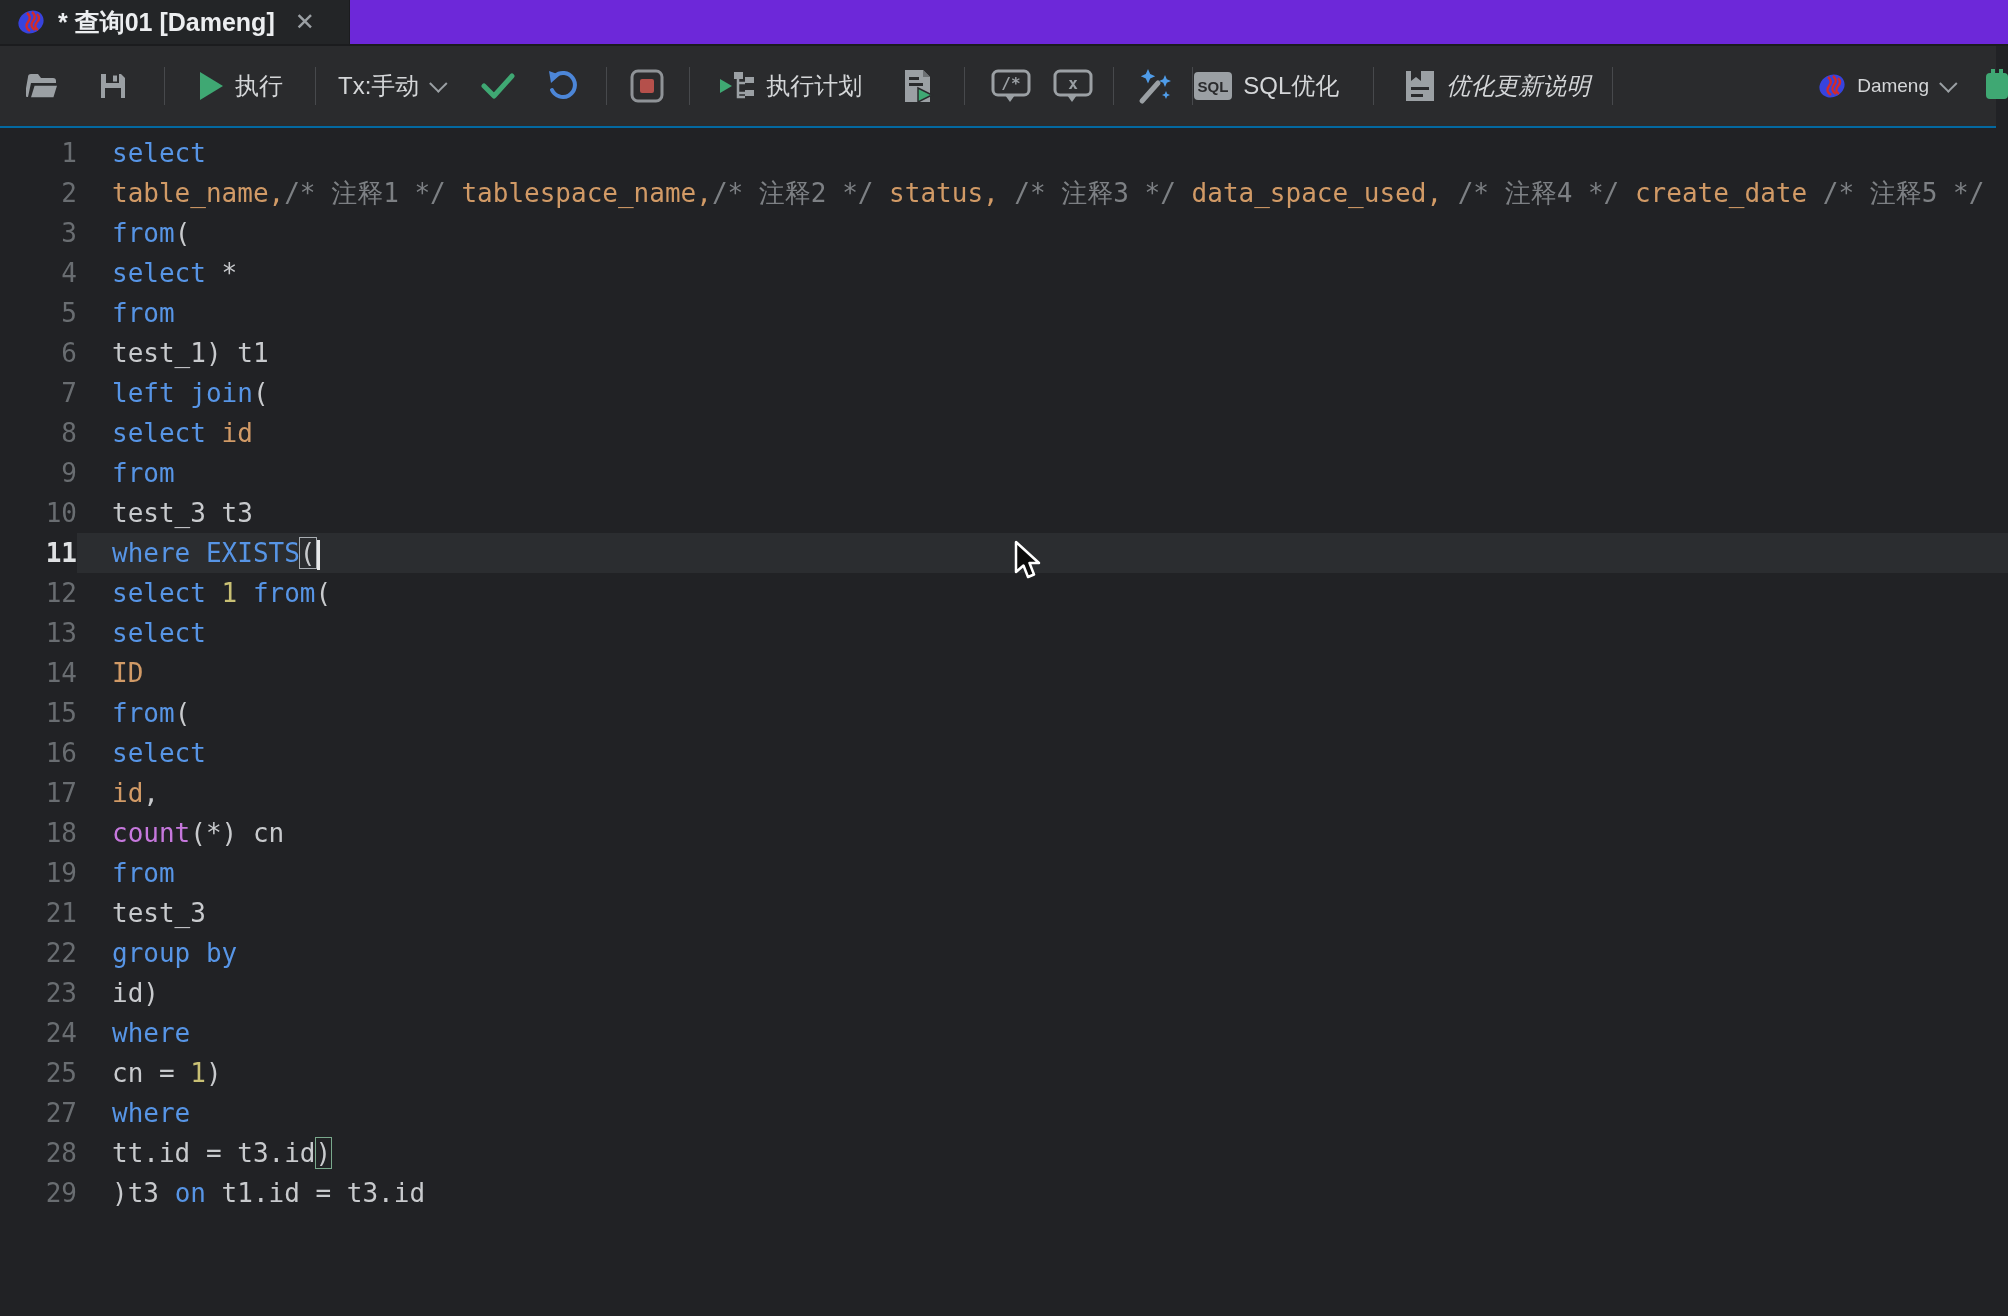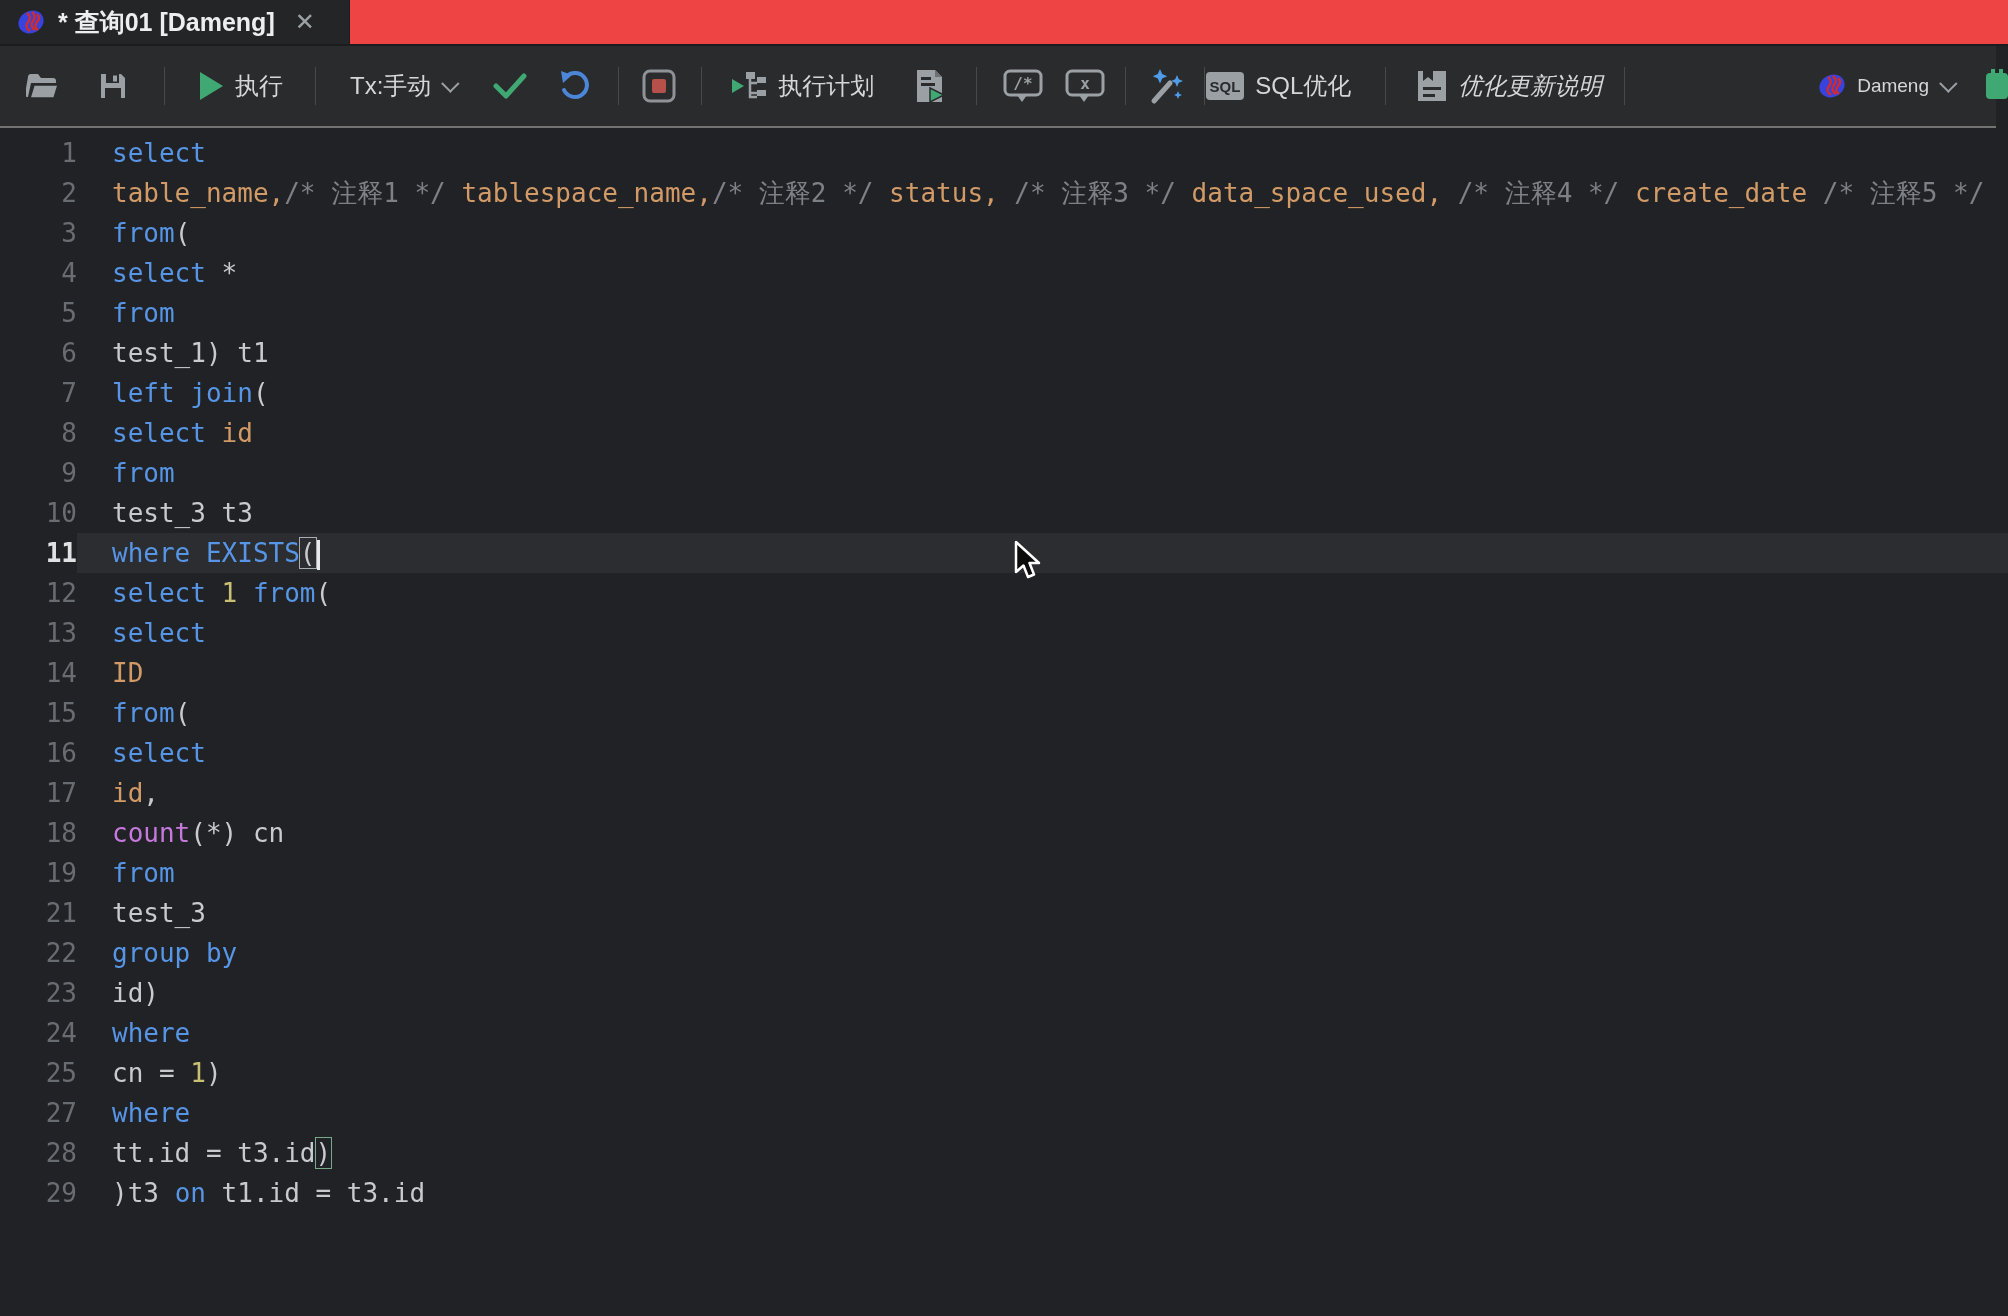--- a/index.html
+++ b/index.html
@@ -1,30 +1,30 @@
 <!DOCTYPE html>
 <html><head>
 <meta charset="utf-8">
 <style>
   * { margin:0; padding:0; box-sizing:border-box; }
   html,body { width:2008px; height:1316px; overflow:hidden; background:#212225;
               font-family:"Liberation Sans", sans-serif; }
 
   
   .tabbar { position:absolute; left:0; top:0; width:2008px; height:46px;
-            background:#ef4444; border-bottom:2px solid #1b1c1e; }
+            background:#6d28d9; border-bottom:2px solid #1b1c1e; }
   .tab { position:absolute; left:0; top:0; height:44px; width:350px;
          background:#232527; border-right:1px solid #1b1c1e;
          display:flex; align-items:center; padding:0 14px 0 16px; gap:12px; }
   .tab-title { color:#eceef0; font-weight:bold; font-size:25px; white-space:nowrap; }
   .tab-close { color:#9ba0a4; font-size:24px; line-height:1; margin-left:8px; cursor:default; }
 
   
   .toolbar { position:absolute; left:0; top:46px; width:1996px; height:82px;
-             background:#2a2b2d; border-bottom:2px solid #737373;
+             background:#2a2b2d; border-bottom:2px solid #0369a1;
              display:flex; align-items:center; color:#d4d6d8; font-size:24px; }
   .tb-item { display:flex; align-items:center; gap:10px; white-space:nowrap; }
   .sep { width:1px; height:38px; background:#47494c; flex:0 0 1px; }
   .tb-label { color:#d4d6d8; }
   .chev { width:13px; height:13px; border-right:2.5px solid #9ba0a4;
           border-bottom:2.5px solid #9ba0a4; transform:rotate(45deg) translateY(-4px); }
   .spacer { flex:1; }
 
   
   .editor { position:absolute; left:0; top:130px; width:2008px; height:1186px;
@@ -97,21 +97,21 @@
     <span>
       <svg width="28" height="32" viewBox="0 0 28 32">
           <polygon points="3,2 26,16 3,30" fill="#3fa873"></polygon>
         </svg>
     </span>
     <span class="tb-label">执行</span>
   </div>
 
   <div class="sep" style="margin-left:32px;"></div>
 
-  <div class="tb-item" style="margin-left:34px;justify-content:flex-end;">
+  <div class="tb-item" style="margin-left:22px;justify-content:flex-end;">
     <span class="tb-label">Tx:手动</span>
     <span class="chev"></span>
   </div>
 
   <div class="tb-item" style="margin-left:38px;">
     <span>
       <svg width="36" height="30" viewBox="0 0 36 30">
         <polyline points="4,15 14,25 32,5" fill="none" stroke="#3fa873" stroke-width="5" stroke-linecap="round" stroke-linejoin="round"></polyline>
       </svg>
     </span>

